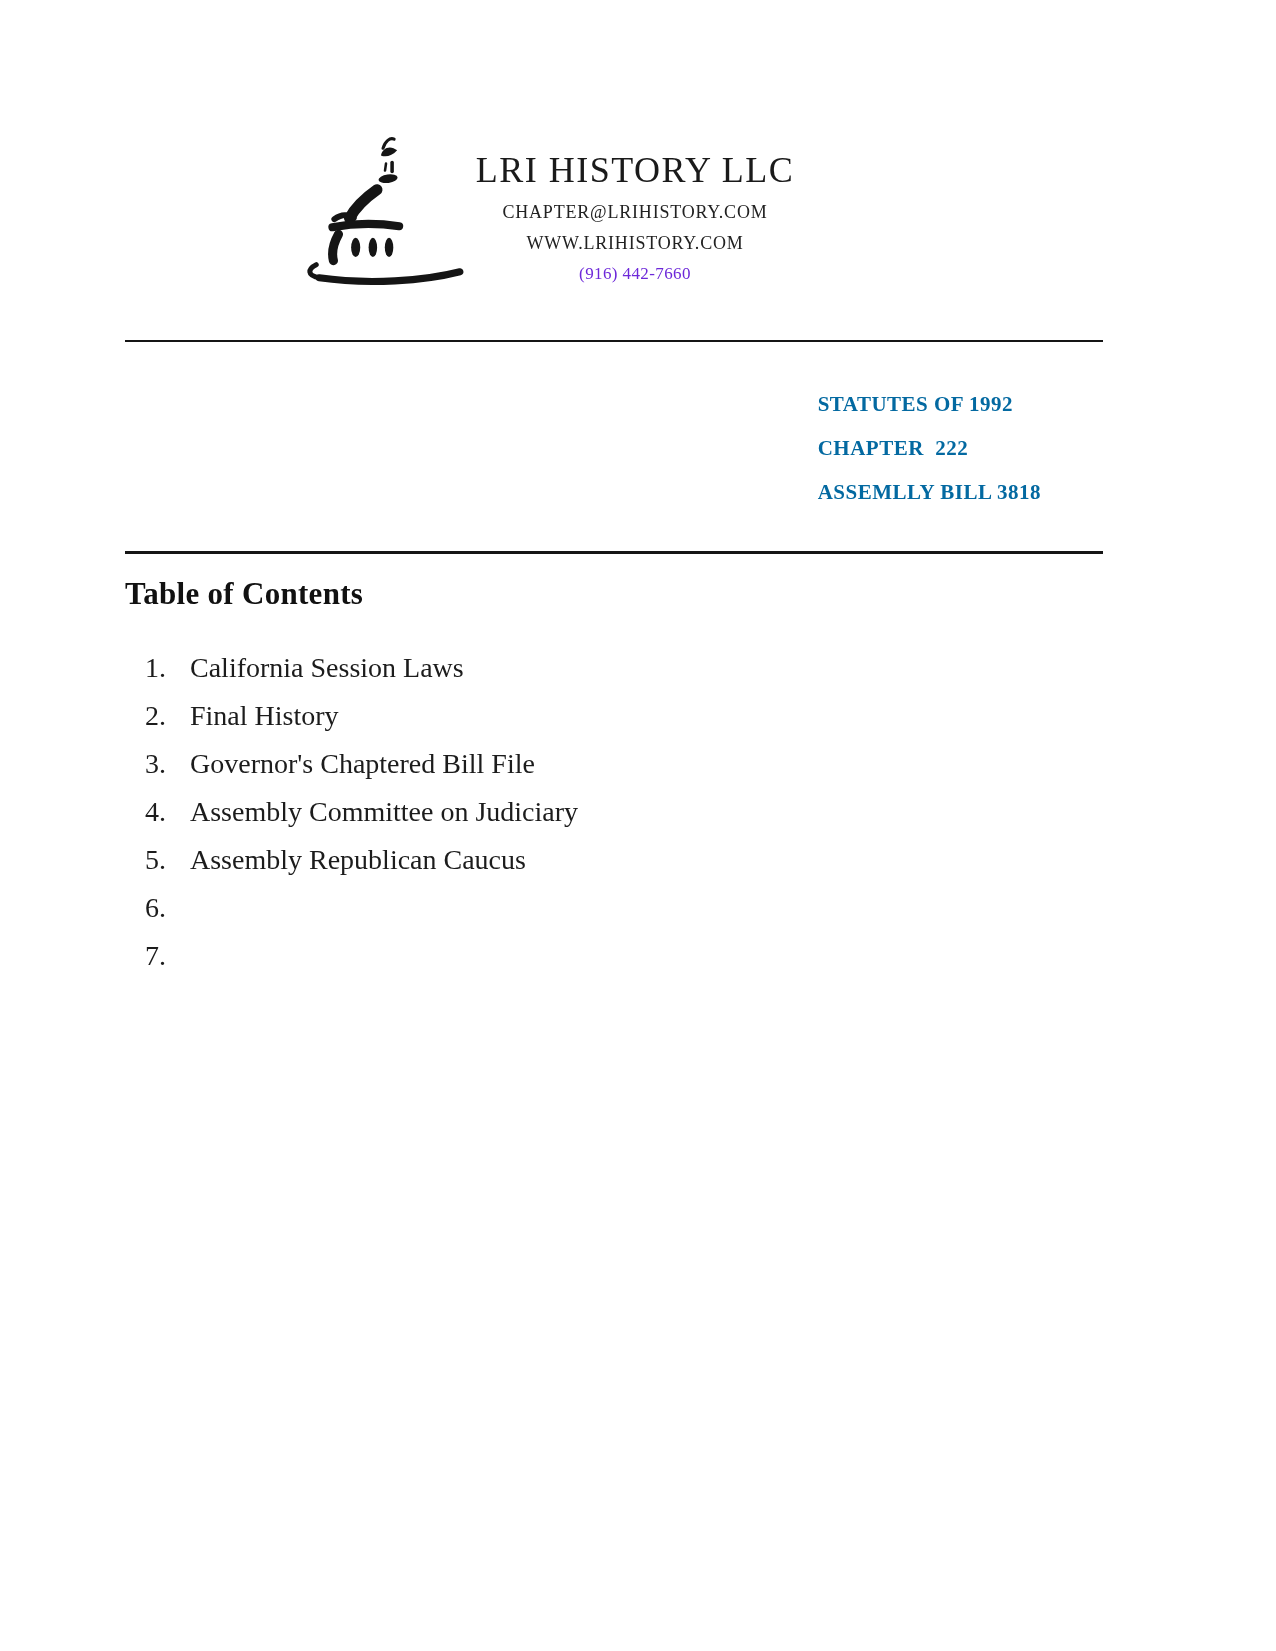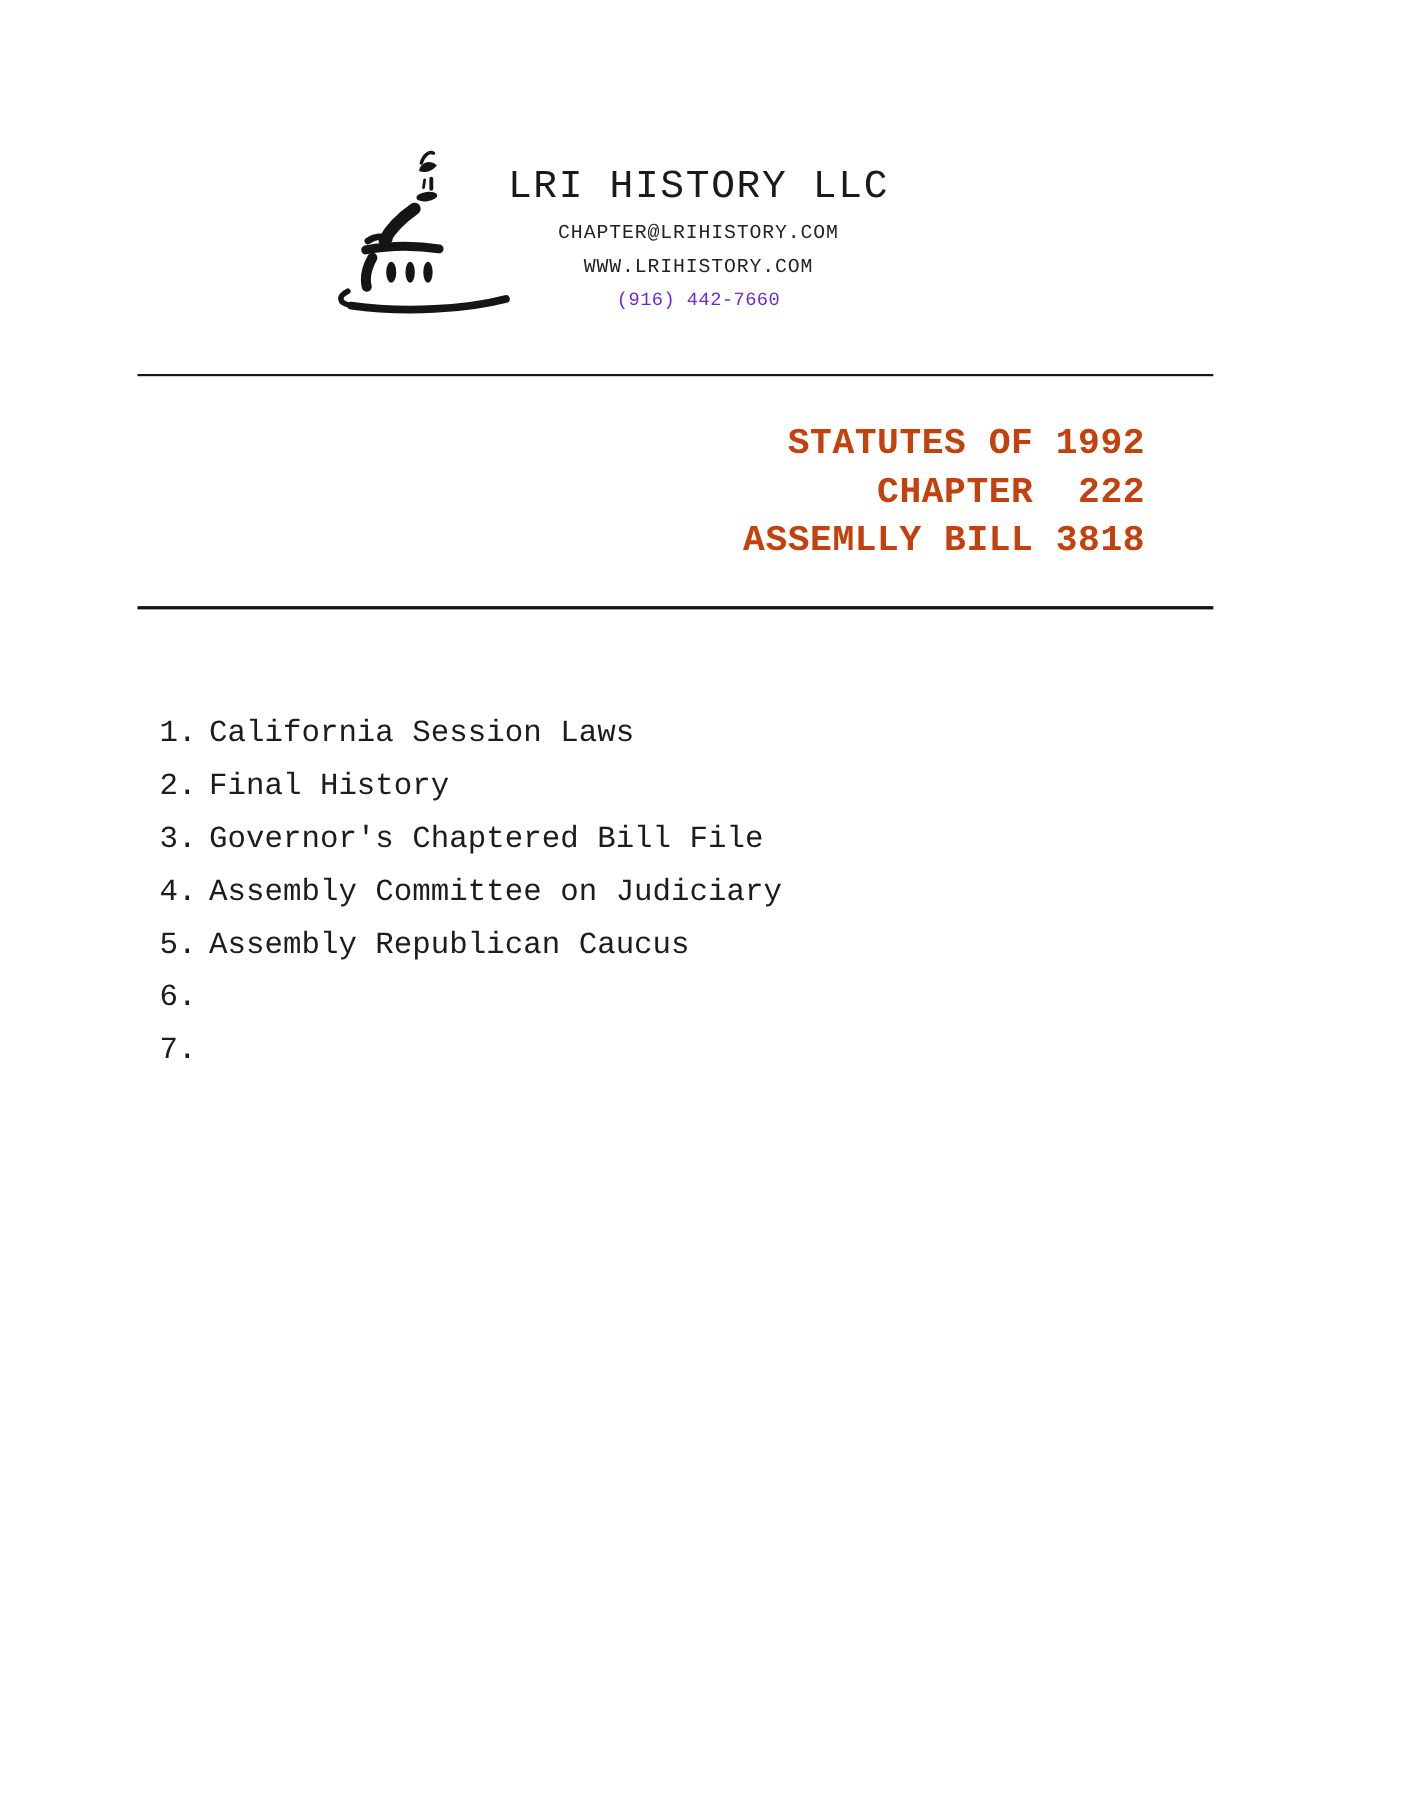--- a/index.html
+++ b/index.html
@@ -5,21 +5,21 @@
   html, body {
     margin: 0;
     padding: 0;
     background: #ffffff;
   }
   .page {
     position: relative;
     width: 1276px;
     height: 1651px;
     background: #ffffff;
-    font-family: Liberation Mono, monospace;
+    font-family: Liberation Serif, serif;
     color: #1b1b1b;
     overflow: hidden;
   }
 
   
   .logo {
     position: absolute;
     left: 298px;
     top: 126px;
     width: 172px;
@@ -69,26 +69,25 @@
     background: #151515;
   }
   .rule-top { top: 340px; height: 2px; }
   .rule-bottom { top: 551px; height: 3px; }
 
   
   .statutes-block {
     position: absolute;
     top: 382px;
     right: 235px;
-    text-align: right;
     font-weight: bold;
-    font-size: 33px;
+    font-size: 21px;
     line-height: 44px;
     letter-spacing: 0.5px;
-    color: #c2410c;
+    color: #0369a1;
   }
   .statutes-block div { white-space: pre; }
 
   
   .toc-heading {
     position: absolute;
     left: 125px;
     top: 576px;
     margin: 0;
     font-size: 31px;
@@ -163,20 +162,21 @@
   <hr class="rule rule-top">
 
   <div class="statutes-block">
     <div>STATUTES OF 1992</div>
     <div>CHAPTER  222</div>
     <div>ASSEMLLY BILL 3818</div>
   </div>
 
   <hr class="rule rule-bottom">
 
+  <h1 class="toc-heading">Table of Contents</h1>
 
   <ol class="toc-list">
     <li>
       <span class="toc-num">1.</span>
       <span class="toc-label">California Session Laws</span>
     </li>
     <li>
       <span class="toc-num">2.</span>
       <span class="toc-label">Final History</span>
     </li>

